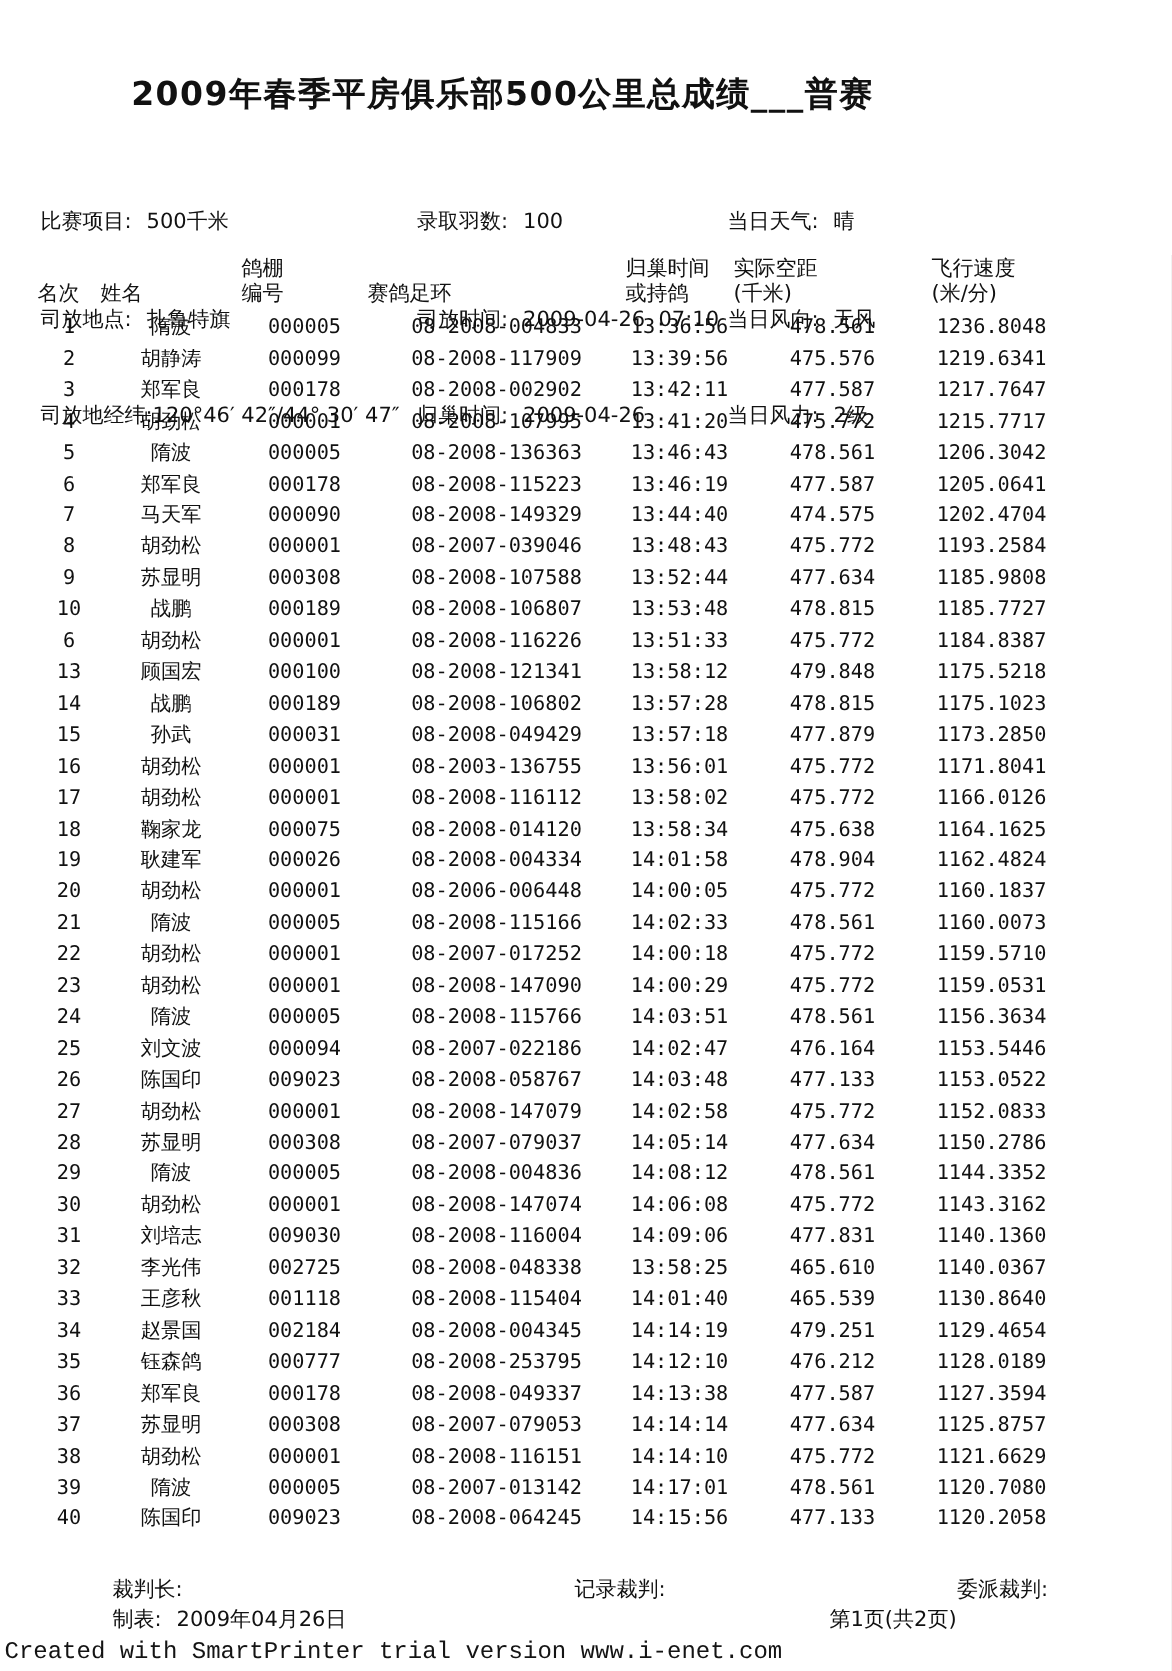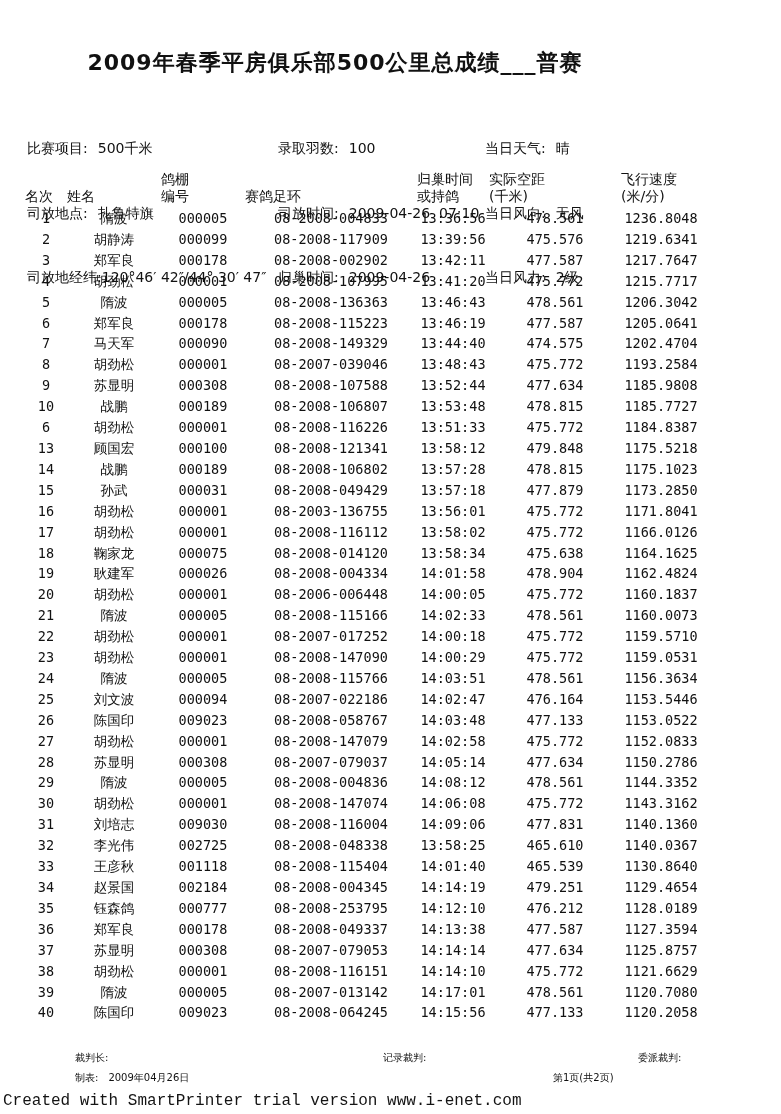--- a/index.html
+++ b/index.html
@@ -38,21 +38,21 @@
   table.results td{
     font-family:"DejaVu Sans Mono","DejaVu Sans",monospace;
     font-size:13.5px;text-align:center;
     height:20.9px;padding:0;line-height:20.9px;
     white-space:pre;overflow:hidden;
   }
   col.c-rank{width:42px;} col.c-name{width:94px;} col.c-loft{width:84px;}
   col.c-ring{width:172px;} col.c-time{width:72px;} col.c-dist{width:132px;}
   col.c-speed{width:80px;}
   
-  .footer-item{position:absolute;font-size:10px;white-space:pre;}
+  .footer-item{position:absolute;font-size:14px;white-space:pre;}
   .chief{left:75px;top:1051px;}
   .record{left:383px;top:1051px;}
   .assigned{left:638px;top:1051px;}
   .madeby{left:75px;top:1071px;}
   .pageind{left:553px;top:1071px;}
   .credit{
     position:absolute;left:3px;top:1092px;
     font-family:Liberation Mono, monospace;
     font-size:16px;white-space:pre;color:#141414;
   }

